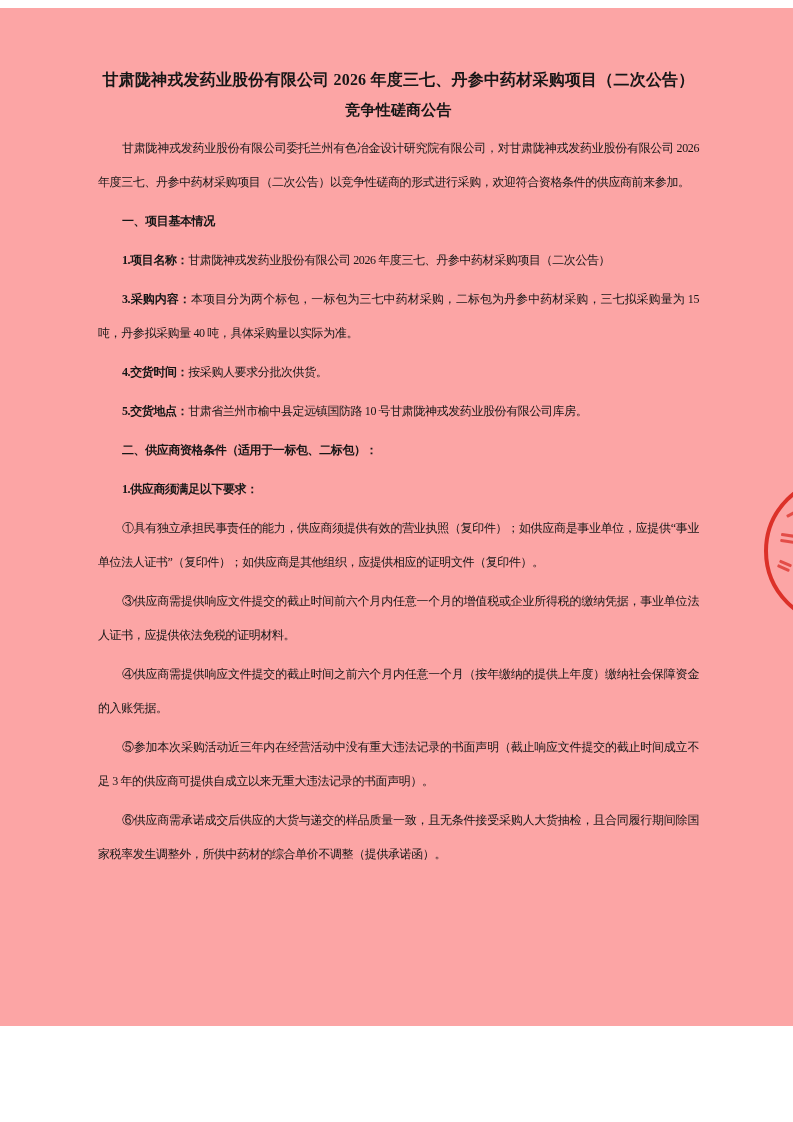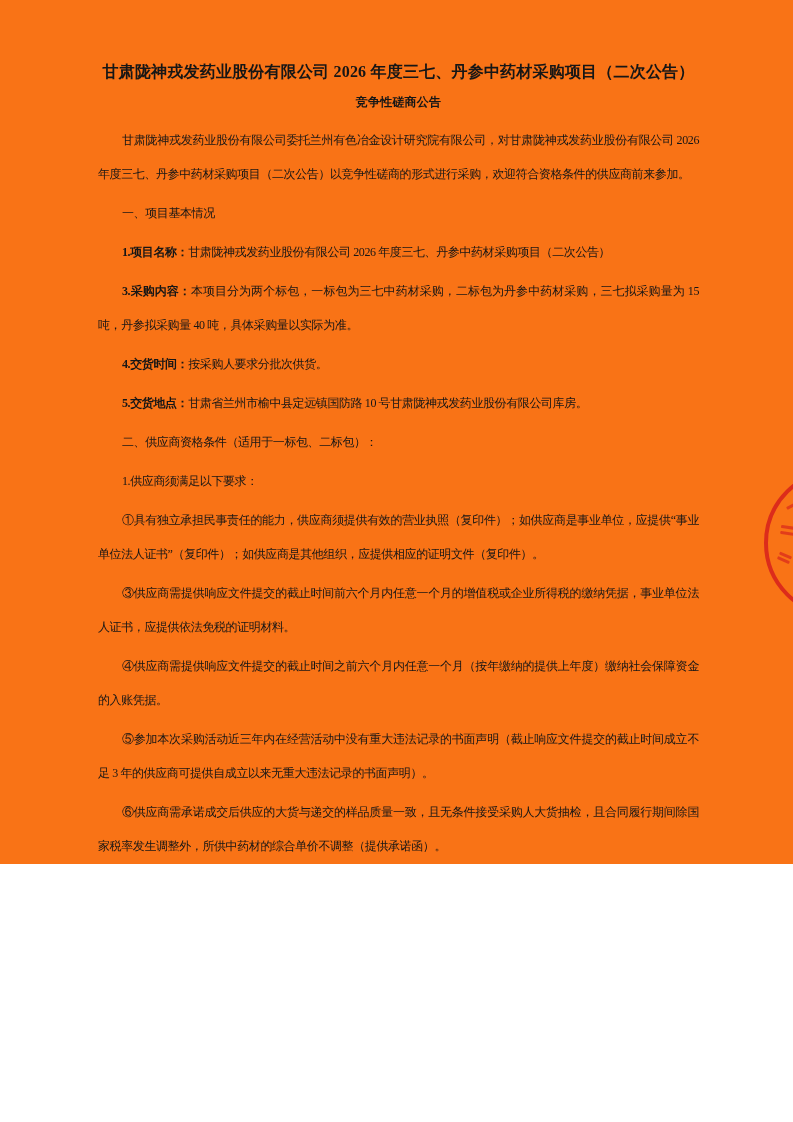--- a/index.html
+++ b/index.html
@@ -3,57 +3,57 @@
 <meta charset="utf-8">
 <style>
   html, body {
     margin: 0;
     padding: 0;
     background: #ffffff;
   }
   .page {
     position: relative;
     width: 793px;
-    height: 864px;
-    margin: 0 auto;
-    background: #f97316;
+    height: 1018px;
+    margin: 8px auto;
+    background: #fca5a5;
     overflow: hidden;
     font-family: "Liberation Serif", serif;
     color: #161616;
   }
   .content {
     padding: 57px 94px 0 98px;
   }
   .title {
     font-size: 16px;
     font-weight: bold;
     text-align: center;
     line-height: 30px;
     margin: 0;
     letter-spacing: 0.2px;
   }
   .subtitle {
-    font-size: 12px;
+    font-size: 15px;
     font-weight: bold;
     text-align: center;
     line-height: 30px;
     margin: 0 0 6px 0;
     letter-spacing: 0.2px;
   }
   .para {
     font-size: 12px;
     line-height: 34px;
     margin: 0 0 5px 0;
     text-align: justify;
     text-indent: 2em;
     letter-spacing: -0.4px;
     word-break: break-all;
   }
   .bold {
-    font-weight: normal;
+    font-weight: bold;
   }
   .label {
     font-weight: bold;
   }
   
   .seal {
     position: absolute;
     top: 468px;
     left: 764px;
     width: 150px;

